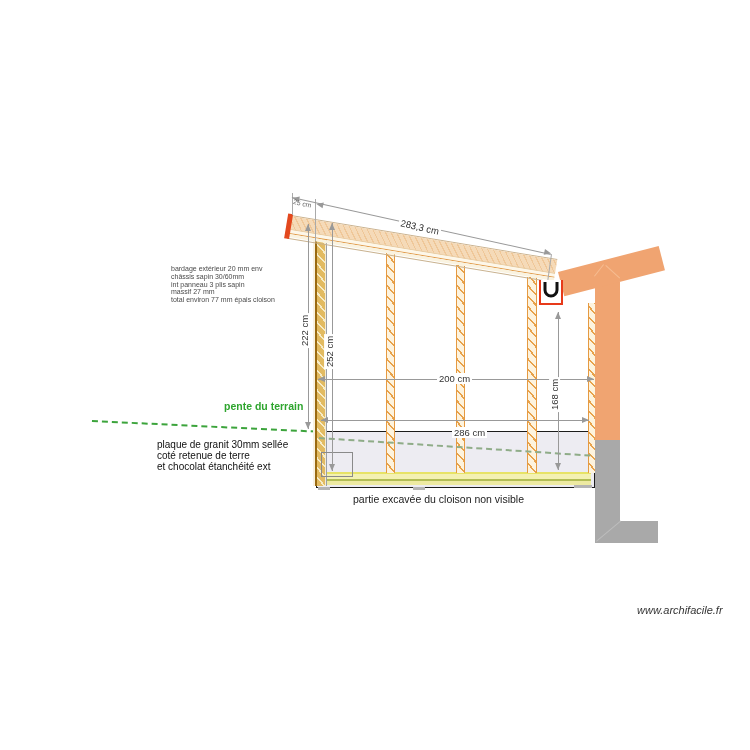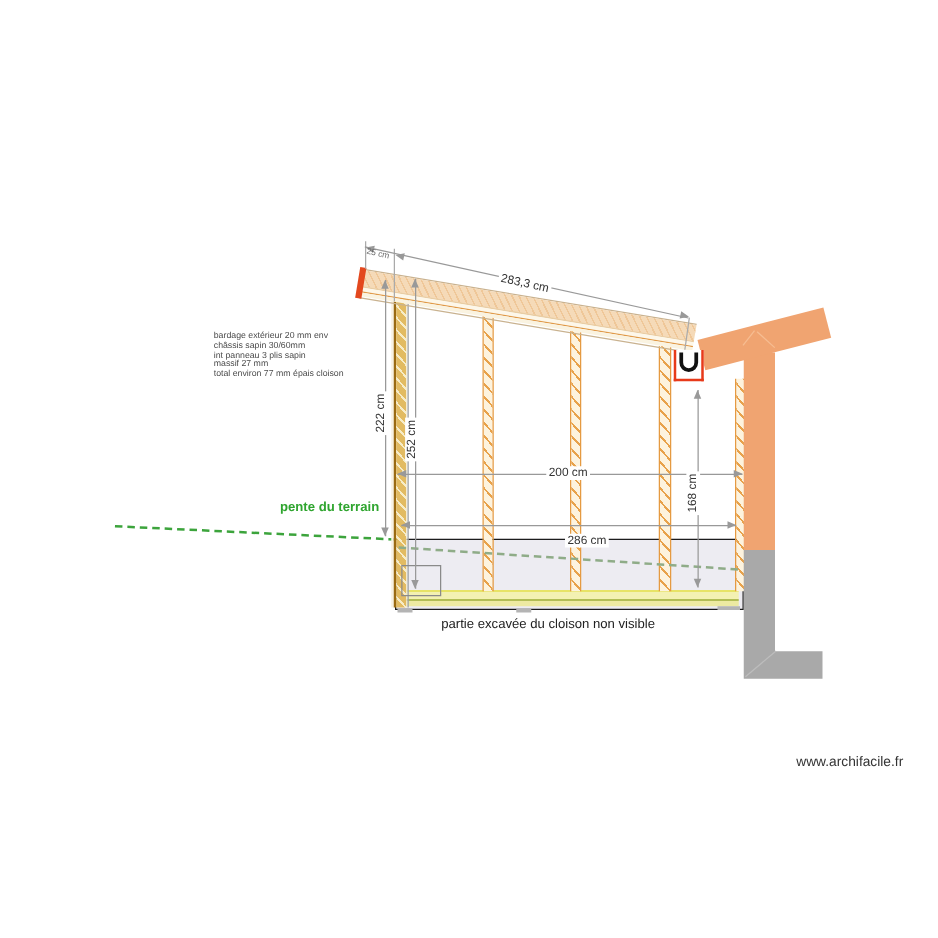--- a/index.html
+++ b/index.html
@@ -64,21 +64,21 @@
   .arr-up{border-width:0 3px 7px 3px;border-bottom-color:#999;}
   .arr-down{border-width:7px 3px 0 3px;border-top-color:#999;}
   .arr-left{border-width:3px 7px 3px 0;border-right-color:#999;}
   .arr-right{border-width:3px 0 3px 7px;border-left-color:#999;}
   .wit{background:#aaa;z-index:5;}
   
   .spec{left:171px;top:265px;font-size:7px;line-height:7.8px;color:#4a4a4a;z-index:7;white-space:nowrap;}
   .granit{left:157px;top:440px;font-size:10px;line-height:10.8px;color:#111;z-index:7;white-space:nowrap;}
   .pente{left:224px;top:400px;font-size:10.5px;font-weight:bold;color:#2fa52f;z-index:7;white-space:nowrap;}
   .partie{left:353px;top:493px;font-size:10.5px;color:#222;z-index:7;white-space:nowrap;}
-  .wm{left:637px;top:604px;font-size:11px;color:#333;z-index:7;white-space:nowrap;}
+  .wm{left:637px;top:604px;font-size:11px;color:#333;z-index:7;white-space:nowrap;font-style:italic;}
   .d283{left:400px;top:217px;transform:rotate(12.4deg);transform-origin:0 0;}
   .d25{left:294px;top:197.5px;transform:rotate(12.4deg);transform-origin:0 0;
        font-size:6.8px;color:#666;background:transparent;padding:0;z-index:7;white-space:nowrap;}
 </style>
 </head>
 <body>
 
 <div id="canvas">
 
   <div class="abs base"></div>
@@ -162,18 +162,23 @@
   <div class="abs spec">
     <div>bardage extérieur 20 mm env</div>
     <div>châssis sapin 30/60mm</div>
     <div>int panneau 3 plis sapin</div>
     <div>massif 27 mm</div>
     <div>total environ 77 mm épais cloison</div>
   </div>
 
   <div class="abs pente">pente du terrain</div>
 
+  <div class="abs granit">
+    <div>plaque de granit 30mm sellée</div>
+    <div>coté retenue de terre</div>
+    <div>et chocolat étanchéité ext</div>
+  </div>
 
   <div class="abs partie">partie excavée du cloison non visible</div>
 
   <div class="abs wm">www.archifacile.fr</div>
 
 </div>
 
 </body></html>

